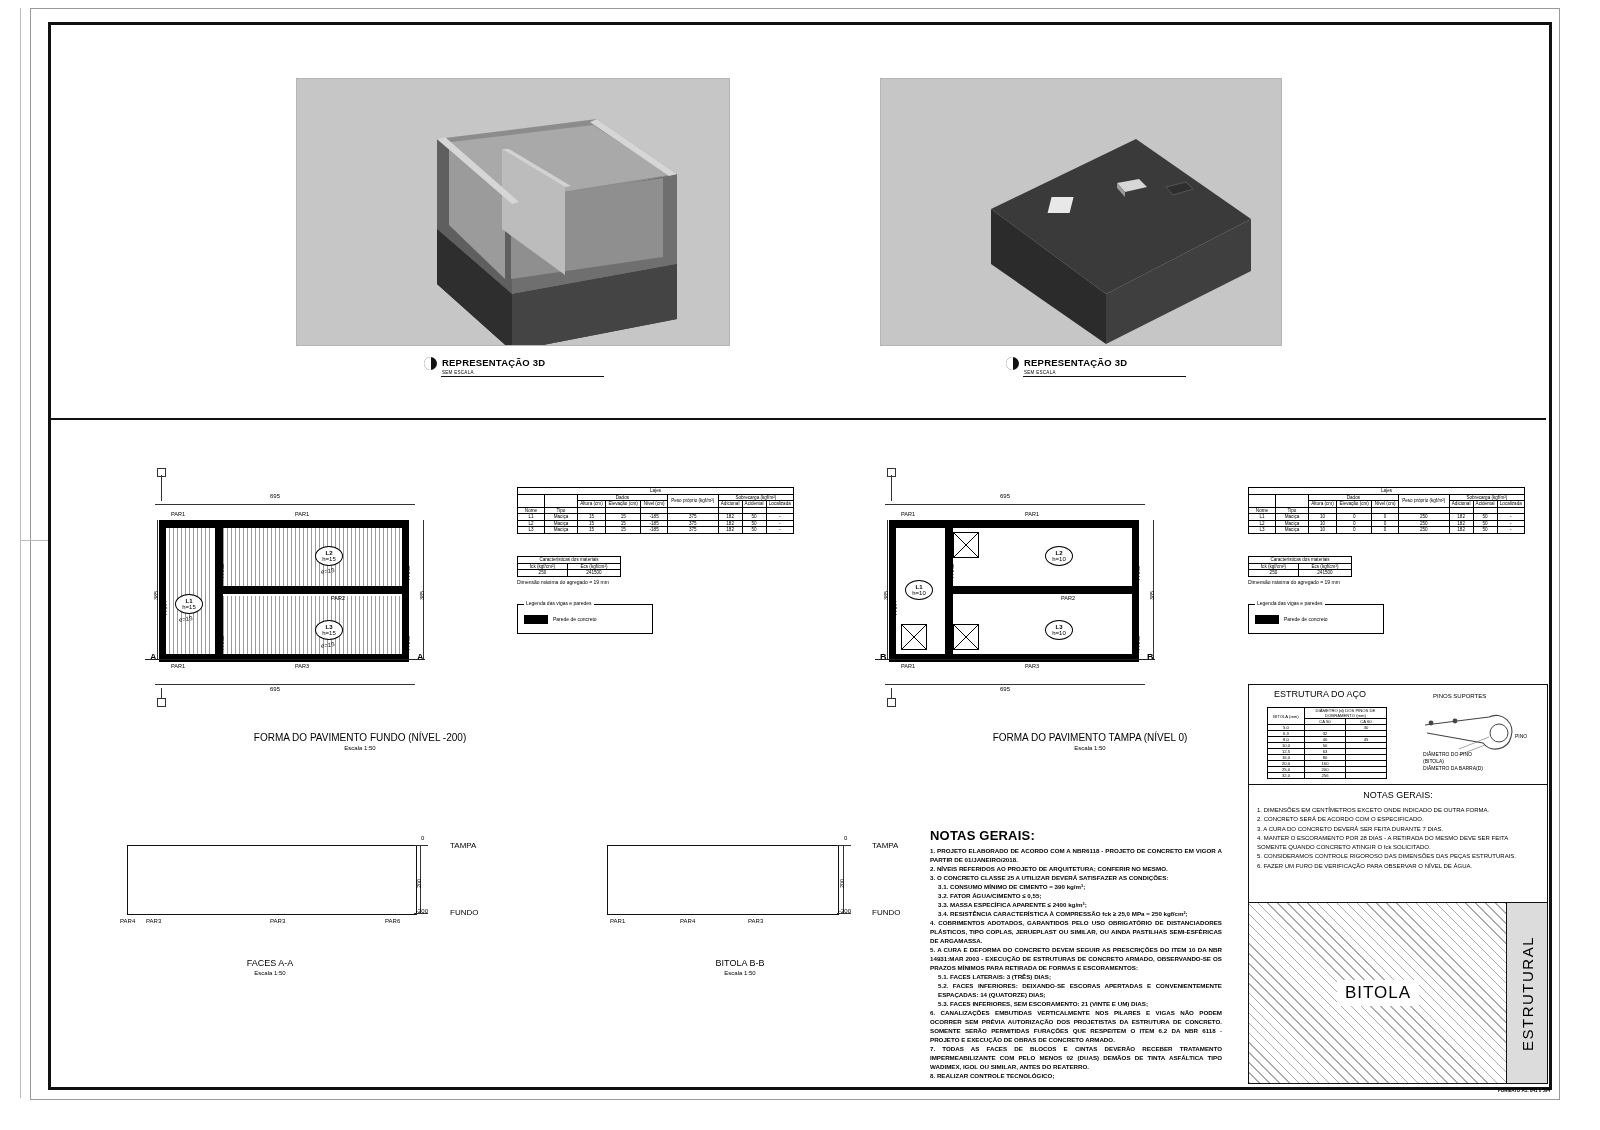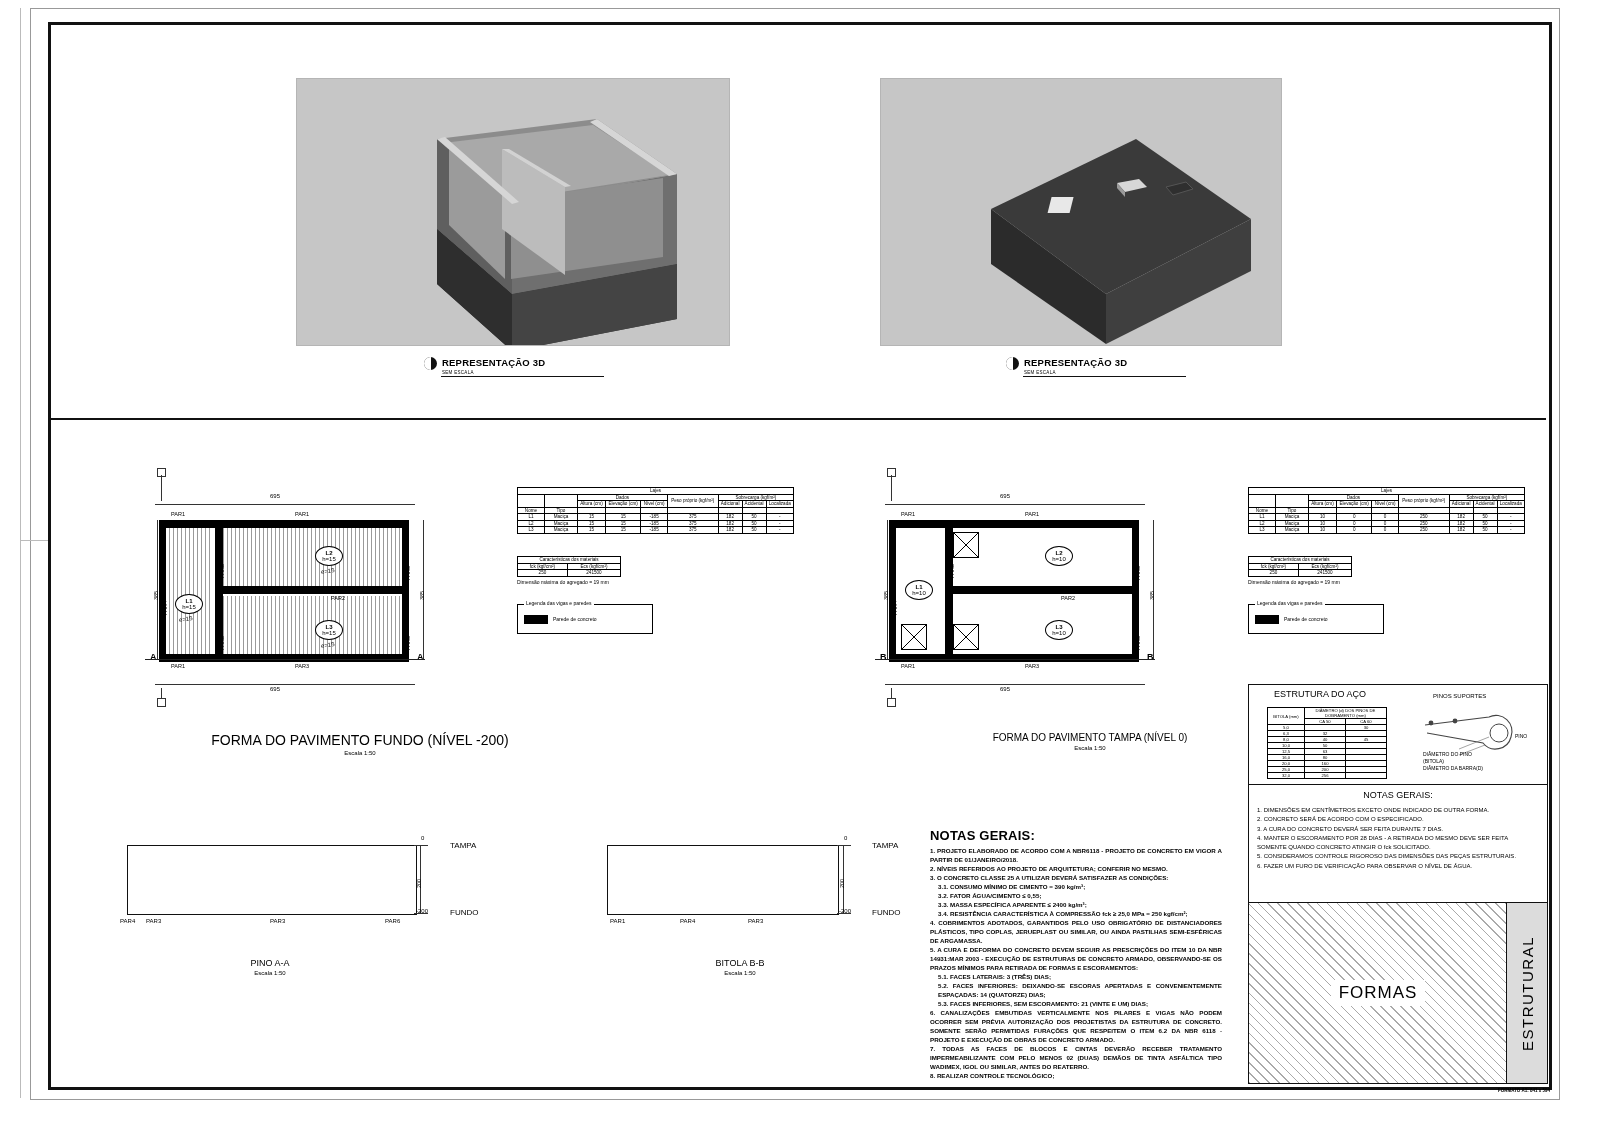--- a/index.html
+++ b/index.html
@@ -173,21 +173,21 @@
     <div class="abs" style="left:15px;top:192px;font-size:9px;font-weight:bold;">A</div>
     <div class="abs" style="left:282px;top:192px;font-size:9px;font-weight:bold;">A</div>
     <div class="dimline" style="left:10px;top:199px;width:280px;background:#222;"></div>
 
     <div class="abs" style="left:22px;top:8px;width:7px;height:7px;border:1px solid #333;"></div>
     <div class="abs" style="left:22px;top:238px;width:7px;height:7px;border:1px solid #333;"></div>
     <div class="dimlinev" style="left:26px;top:15px;height:26px;"></div>
     <div class="dimlinev" style="left:26px;top:228px;height:10px;"></div>
   </div>
   <div class="plan-title" style="left:200px;top:730px;width:320px;">
-    <span style="font-size:14px;display:block">FORMA DO PAVIMENTO FUNDO (NÍVEL -200)</span>
+    <span style="font-size:10px;display:block">FORMA DO PAVIMENTO FUNDO (NÍVEL -200)</span>
     <span>Escala 1:50</span>
   </div>
 
   <div class="abs" style="left:865px;top:460px;width:330px;height:290px;">
     <div class="dimline" style="left:20px;top:44px;width:260px;"></div>
     <div class="dim ctr" style="left:120px;top:33px;width:40px;">695</div>
     <div class="dimline" style="left:20px;top:224px;width:260px;"></div>
     <div class="dim ctr" style="left:120px;top:226px;width:40px;">695</div>
     <div class="dimlinev" style="left:22px;top:60px;height:140px;"></div>
     <div class="vlabel" style="left:18px;top:140px;">385</div>
@@ -454,21 +454,21 @@
     <div class="vlabel" style="left:296px;top:52px;">200</div>
     <div class="abs tiny6" style="left:301px;top:-1px;">0</div>
     <div class="abs tiny6" style="left:296px;top:72px;">-200</div>
     <div class="abs lbl8" style="left:330px;top:5px;">TAMPA</div>
     <div class="abs lbl8" style="left:330px;top:72px;">FUNDO</div>
     <div class="abs tiny6" style="left:0px;top:82px;">PAR4</div>
     <div class="abs tiny6" style="left:26px;top:82px;">PAR3</div>
     <div class="abs tiny6" style="left:150px;top:82px;">PAR3</div>
     <div class="abs tiny6" style="left:265px;top:82px;">PAR6</div>
     <div class="plan-title" style="left:60px;top:120px;width:180px;">
-      <span style="font-size:9px;display:block">PINO A-A</span>
+      <span style="font-size:9px;display:block">FACES A-A</span>
       <span>Escala 1:50</span>
     </div>
   </div>
 
   <div class="abs" style="left:600px;top:836px;width:340px;height:150px;">
     <div class="sect-rect" style="left:7px;top:9px;width:230px;height:68px;"></div>
     <div class="dimlinev" style="left:243px;top:9px;height:68px;"></div>
     <div class="dimline" style="left:237px;top:9px;width:14px;"></div>
     <div class="dimline" style="left:237px;top:77px;width:14px;"></div>
     <div class="vlabel" style="left:239px;top:52px;">200</div>
@@ -591,21 +591,21 @@
       <div>1. DIMENSÕES EM CENTÍMETROS EXCETO ONDE INDICADO DE OUTRA FORMA.</div>
       <div>2. CONCRETO SERÁ  DE ACORDO COM O ESPECIFICADO.</div>
       <div>3. A CURA DO CONCRETO DEVERÁ SER FEITA DURANTE 7 DIAS.</div>
       <div>4. MANTER O ESCORAMENTO POR 28 DIAS - A RETIRADA DO MESMO DEVE SER FEITA SOMENTE QUANDO CONCRETO ATINGIR O  fck  SOLICITADO.</div>
       <div>5. CONSIDERAMOS CONTROLE RIGOROSO DAS DIMENSÕES DAS PEÇAS ESTRUTURAIS.</div>
       <div>6. FAZER UM FURO DE VERIFICAÇÃO PARA OBSERVAR O NÍVEL DE ÁGUA.</div>
     </div>
   </div>
 
   <div class="carimbo hatch-diag" style="left:1248px;top:902px;width:258px;height:180px;">
-    <span style="background:#fff;padding:3px 8px;">FORMAS</span>
+    <span style="background:#fff;padding:3px 8px;">BITOLA</span>
   </div>
   <div class="estrutural" style="left:1506px;top:902px;width:40px;height:180px;">
     <span>ESTRUTURAL</span>
   </div>
 
   <div class="fmt" style="left:1498px;top:1088px;">FORMATO A1: 841 x 594</div>
 
 </div>
 
 </body></html>

